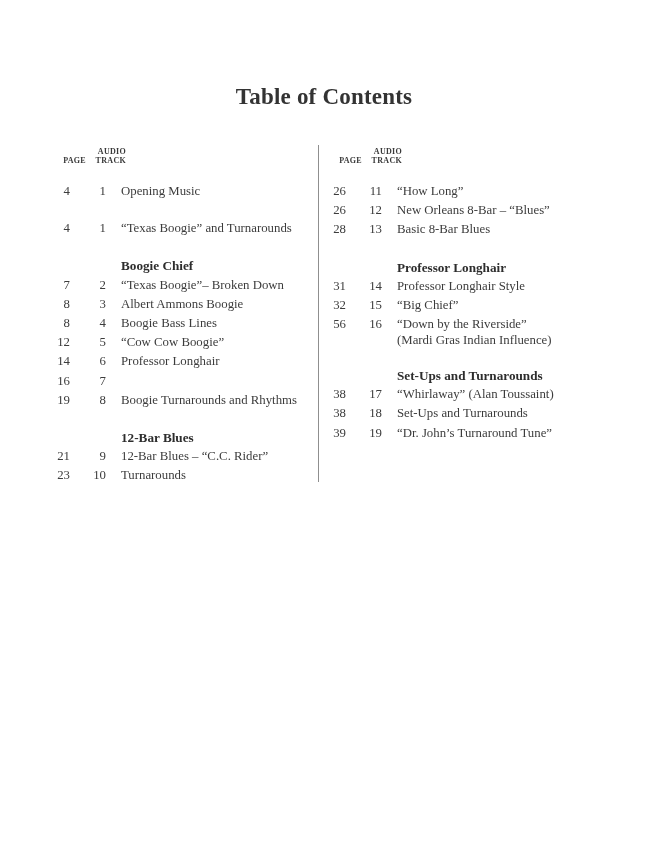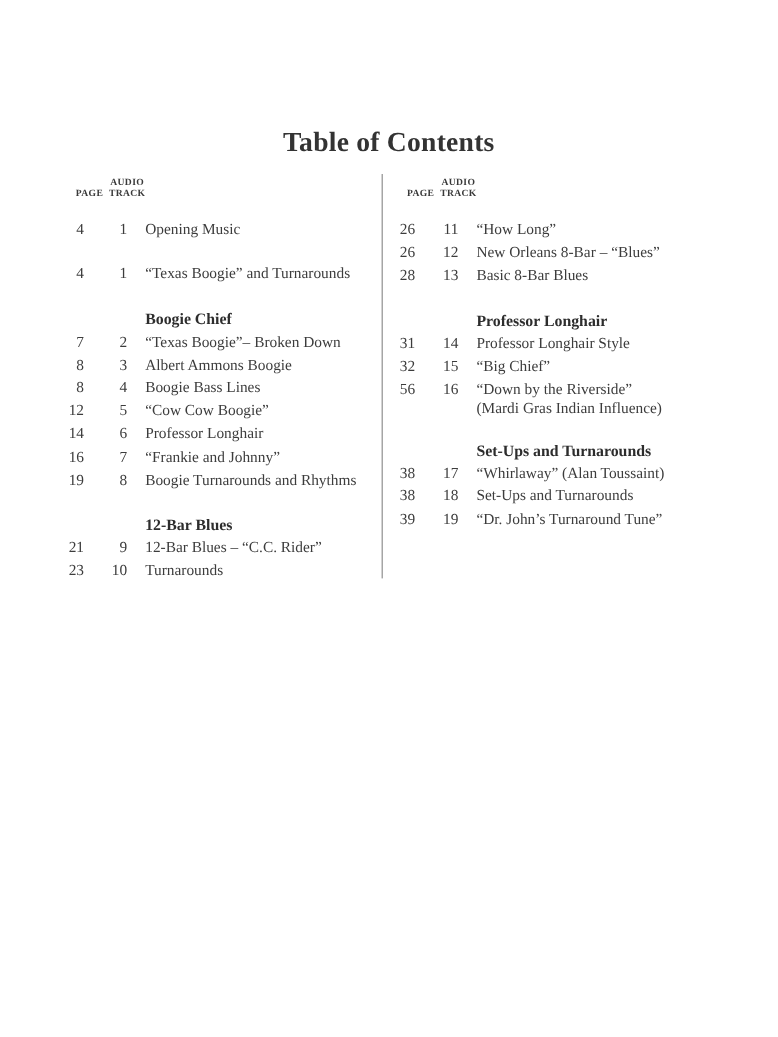--- a/index.html
+++ b/index.html
@@ -6,21 +6,21 @@
   .page {
     position: relative;
     width: 648px;
     height: 864px;
     background: #ffffff;
     font-family: "Liberation Serif", serif;
     overflow: hidden;
   }
   .title {
     position: absolute;
-    top: 106px;
+    top: 84px;
     left: 0;
     width: 100%;
     text-align: center;
     font-size: 23px;
     font-weight: bold;
     color: #333333;
     letter-spacing: 0.2px;
   }
   .divider {
     position: absolute;
@@ -38,21 +38,21 @@
     display: flex;
     align-items: flex-end;
     height: 22px;
     margin-bottom: 17px;
     font-weight: bold;
     font-size: 8px;
     letter-spacing: 0.3px;
     color: #3a3a3a;
   }
   .col-header .page-h { width: 46px; text-align: right; line-height: 9px; }
-  .col-header .track-h { width: 40px; text-align: center; line-height: 9px; }
+  .col-header .track-h { width: 40px; text-align: right; line-height: 9px; }
 
   .group + .group { margin-top: 18px; }
 
   .row {
     display: grid;
     grid-template-columns: 30px 36px 1fr;
     font-size: 12.8px;
     line-height: 19.2px;
     color: #3c3c3c;
   }
@@ -137,23 +137,20 @@
         <div class="row">
           <div class="pg">14</div>
           <div class="tr">6</div>
           <div class="tt">
             <div class="line1">Professor Longhair</div>
           </div>
         </div>
         <div class="row">
           <div class="pg">16</div>
           <div class="tr">7</div>
-          <div class="tt">
-            <div class="line1">“Frankie and Johnny”</div>
-          </div>
         </div>
         <div class="row">
           <div class="pg">19</div>
           <div class="tr">8</div>
           <div class="tt">
             <div class="line1">Boogie Turnarounds and Rhythms</div>
           </div>
         </div>
       </div>
       <div class="group">

